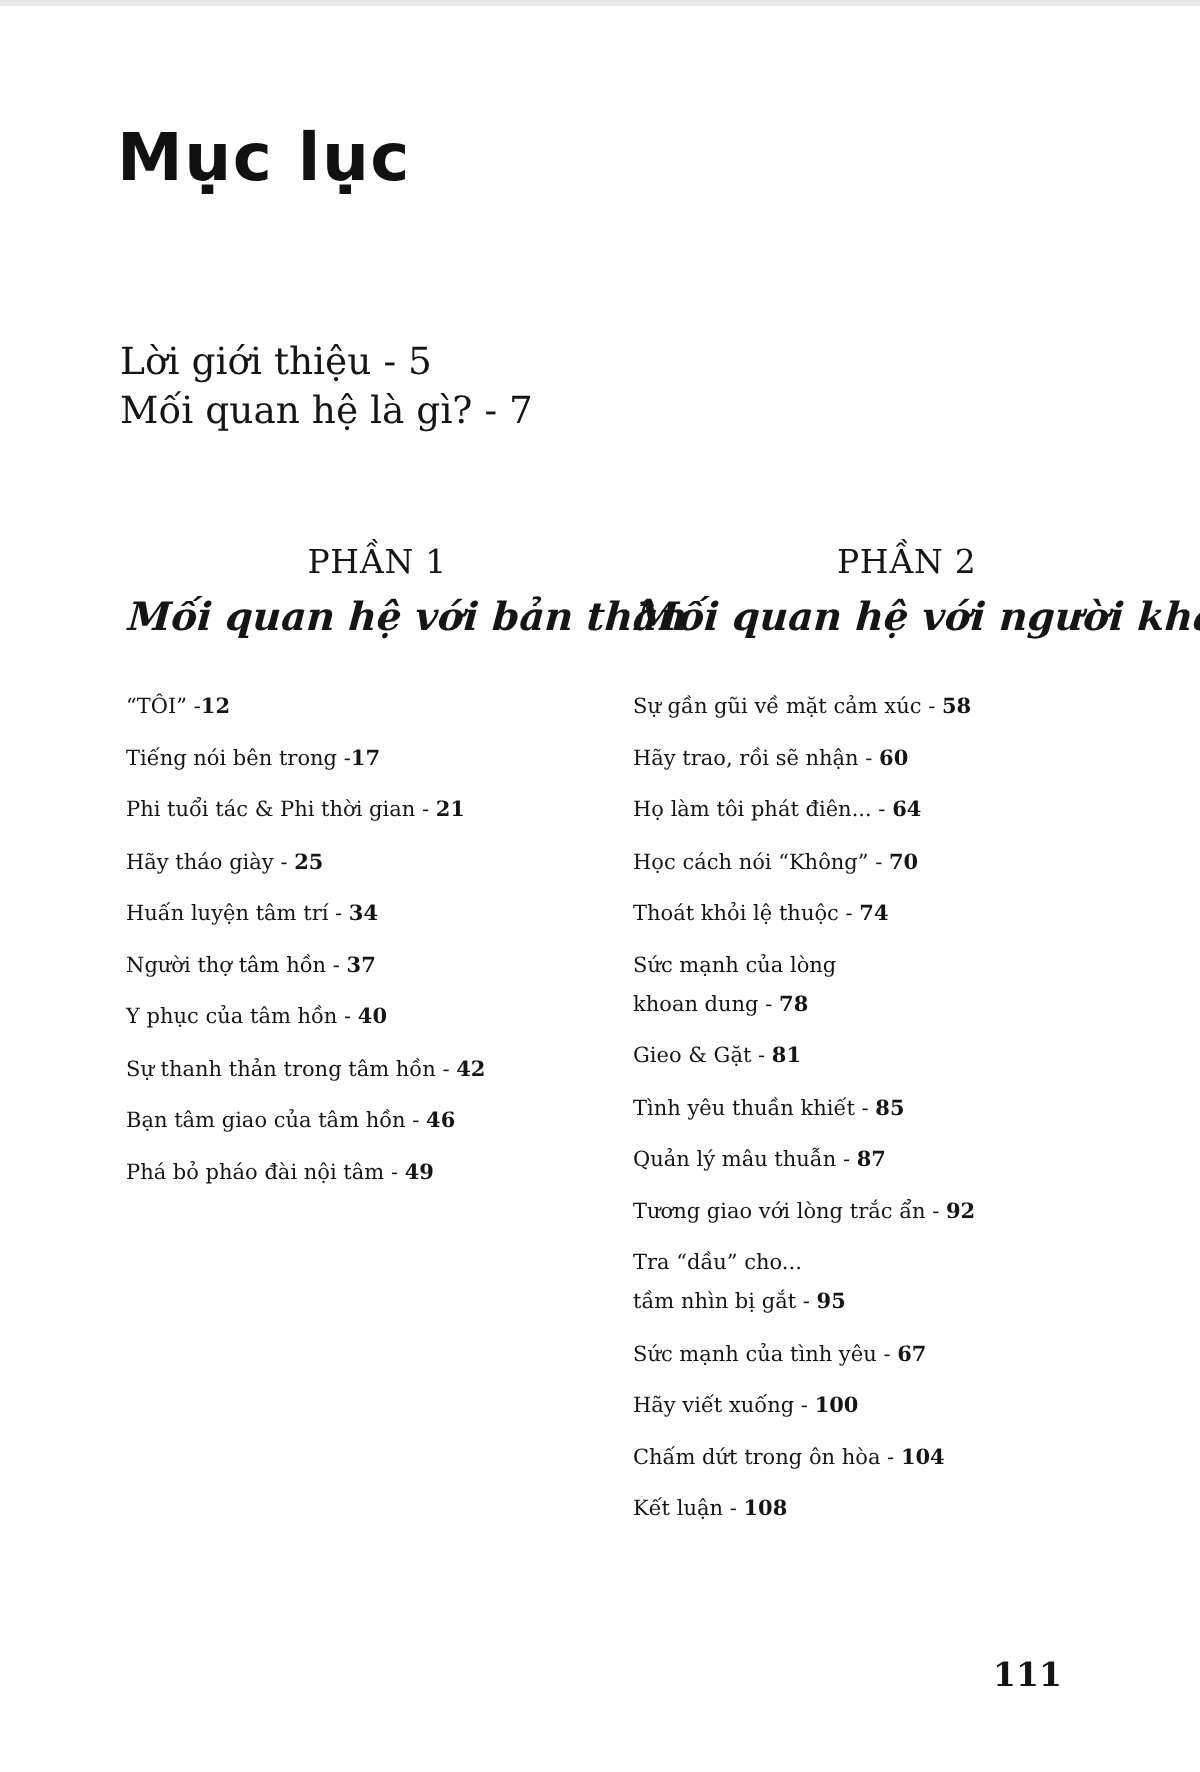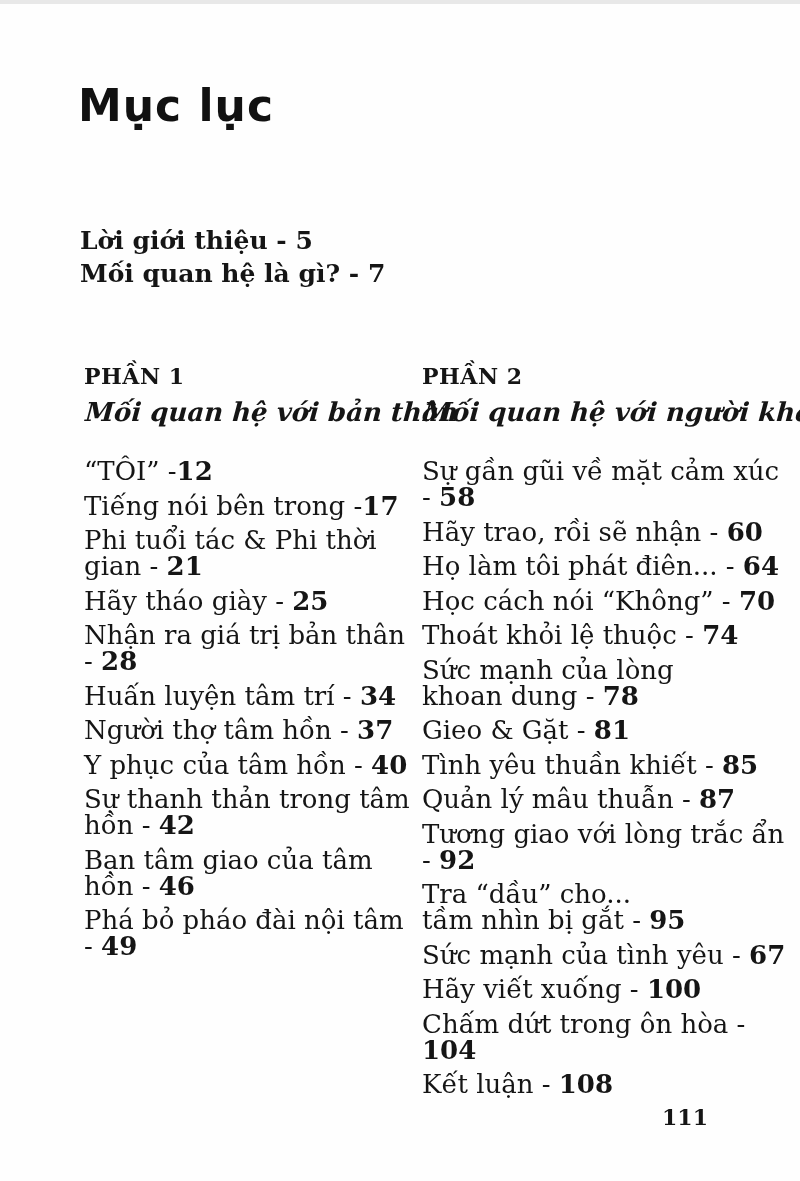--- a/index.html
+++ b/index.html
@@ -25,52 +25,53 @@
     color: #111;
   }
   .intro-list {
     position: absolute;
     left: 80px;
     top: 220px;
     list-style: none;
   }
   .intro-list li {
     font-size: 25px;
-    font-weight: bold;
+    font-weight: normal;
     line-height: 33px;
     white-space: pre-line;
   }
   .column {
     position: absolute;
     top: 358px;
   }
   .col-1 { left: 84px;  width: 335px; }
   .col-2 { left: 422px; width: 365px; }
   .part-heading {
     font-size: 22px;
-    font-weight: bold;
+    font-weight: normal;
     line-height: 28px;
     letter-spacing: 0.5px;
+    text-align: center;
   }
   .part-subtitle {
     font-size: 26px;
     font-style: italic;
     font-weight: bold;
     line-height: 40px;
     margin-top: 2px;
     transform: skewX(-4deg);
     transform-origin: left bottom;
     white-space: nowrap;
   }
   .toc-list {
     list-style: none;
     margin-top: 26px;
   }
   .toc-list li {
-    font-size: 26px;
+    font-size: 14px;
     line-height: 26px;
     margin-bottom: 8.5px;
   }
   .entry-title { white-space: pre-line; }
   .entry-page { font-weight: bold; }
   .folio {
     position: absolute;
     top: 1100px;
     right: 92px;
     font-size: 22px;
@@ -98,21 +99,20 @@
     <ul class="toc-list">
 
         <li><span class="entry-title">“TÔI”</span><span> -</span><span class="entry-page">12</span></li>
 
         <li><span class="entry-title">Tiếng nói bên trong</span><span> -</span><span class="entry-page">17</span></li>
 
         <li><span class="entry-title">Phi tuổi tác &amp; Phi thời gian</span><span> - </span><span class="entry-page">21</span></li>
 
         <li><span class="entry-title">Hãy tháo giày</span><span> - </span><span class="entry-page">25</span></li>
 
-        <li><span class="entry-title">Nhận ra giá trị bản thân</span><span> - </span><span class="entry-page">28</span></li>
 
         <li><span class="entry-title">Huấn luyện tâm trí</span><span> - </span><span class="entry-page">34</span></li>
 
         <li><span class="entry-title">Người thợ tâm hồn</span><span> - </span><span class="entry-page">37</span></li>
 
         <li><span class="entry-title">Y phục của tâm hồn</span><span> - </span><span class="entry-page">40</span></li>
 
         <li><span class="entry-title">Sự thanh thản trong tâm hồn</span><span> - </span><span class="entry-page">42</span></li>
 
         <li><span class="entry-title">Bạn tâm giao của tâm hồn</span><span> - </span><span class="entry-page">46</span></li>

